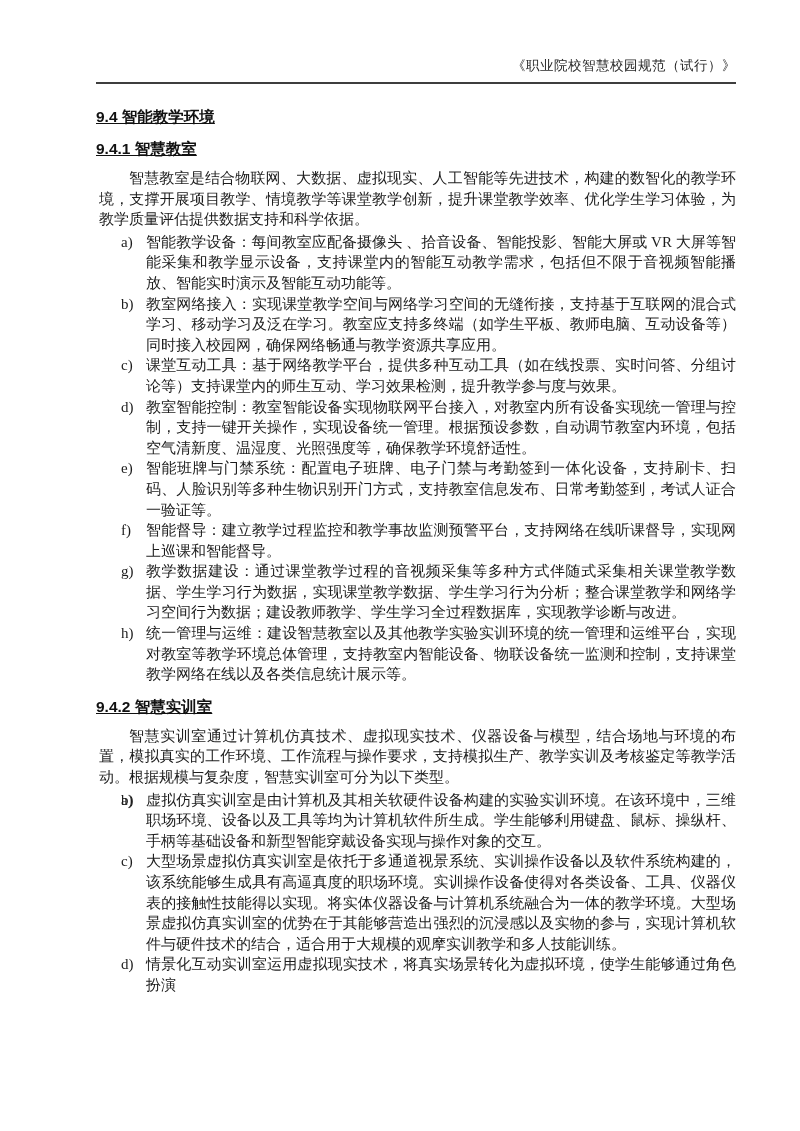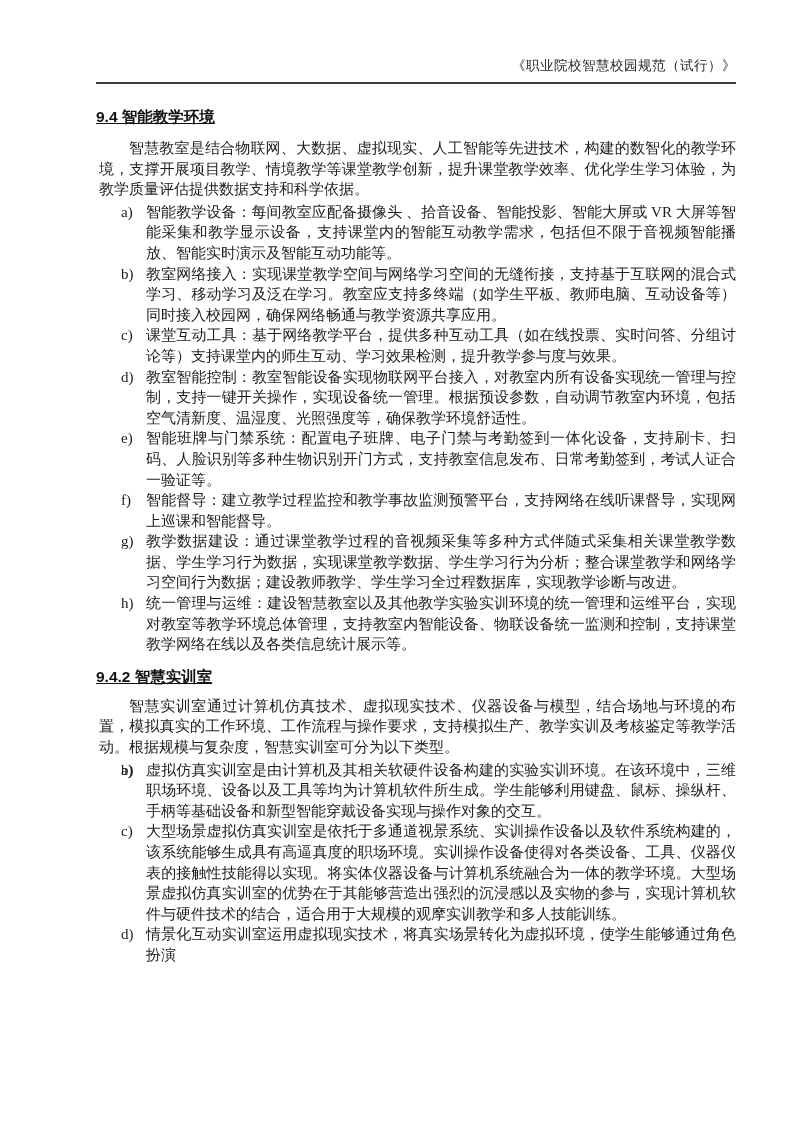--- a/index.html
+++ b/index.html
@@ -77,20 +77,21 @@
 
   <div class="header">
     <span>《职业院校智慧校园规范（试行）》</span>
   </div>
   <div class="rule"></div>
 
   <div class="content">
 
     <h2 class="h-main">9.4 智能教学环境</h2>
 
+    <h3 class="h-sub">9.4.1 智慧教室</h3>
     <p class="para">智慧教室是结合物联网、大数据、虚拟现实、人工智能等先进技术，构建的数智化的教学环境，支撑开展项目教学、情境教学等课堂教学创新，提升课堂教学效率、优化学生学习体验，为教学质量评估提供数据支持和科学依据。</p>
 
     <div class="list">
       <div class="item">
         <span class="label">a)</span>
         <span class="text">智能教学设备：每间教室应配备摄像头 、拾音设备、智能投影、智能大屏或 VR 大屏等智能采集和教学显示设备，支持课堂内的智能互动教学需求，包括但不限于音视频智能播放、智能实时演示及智能互动功能等。</span>
       </div>
       <div class="item">
         <span class="label">b)</span>
         <span class="text">教室网络接入：实现课堂教学空间与网络学习空间的无缝衔接，支持基于互联网的混合式学习、移动学习及泛在学习。教室应支持多终端（如学生平板、教师电脑、互动设备等）同时接入校园网，确保网络畅通与教学资源共享应用。</span>

